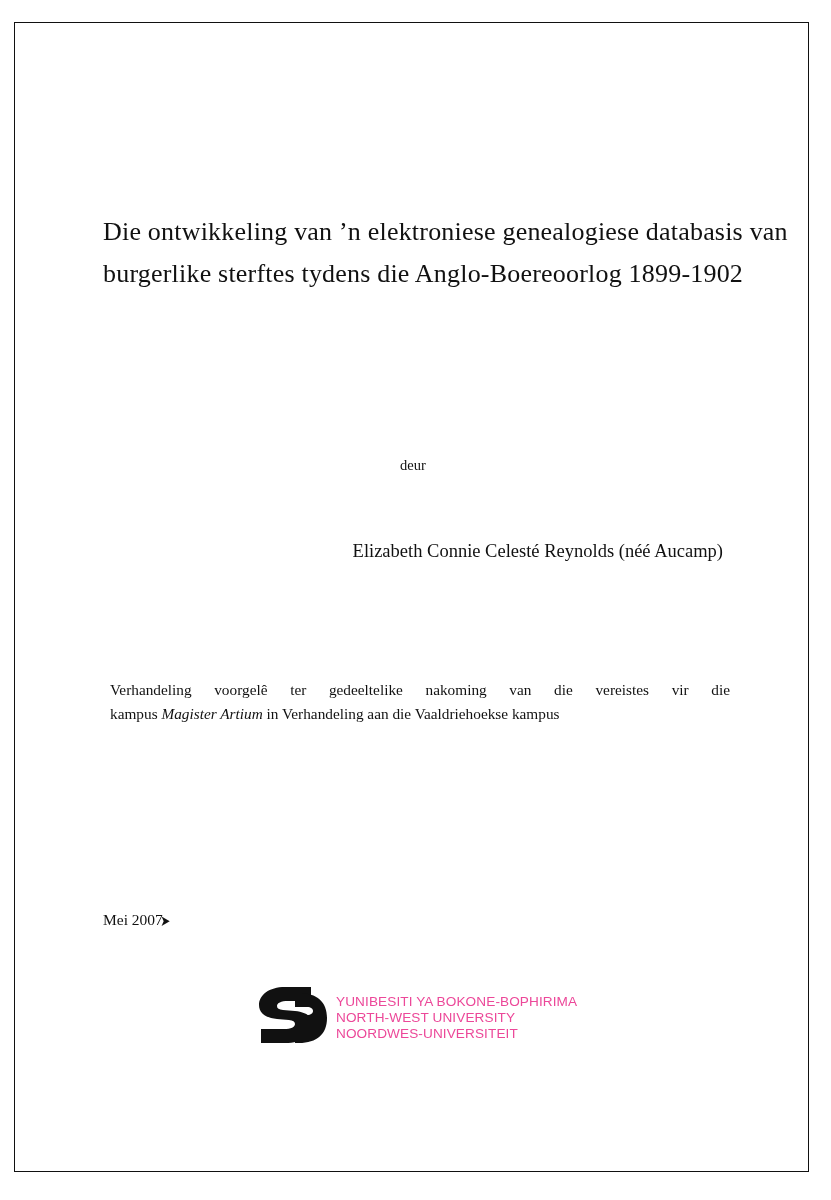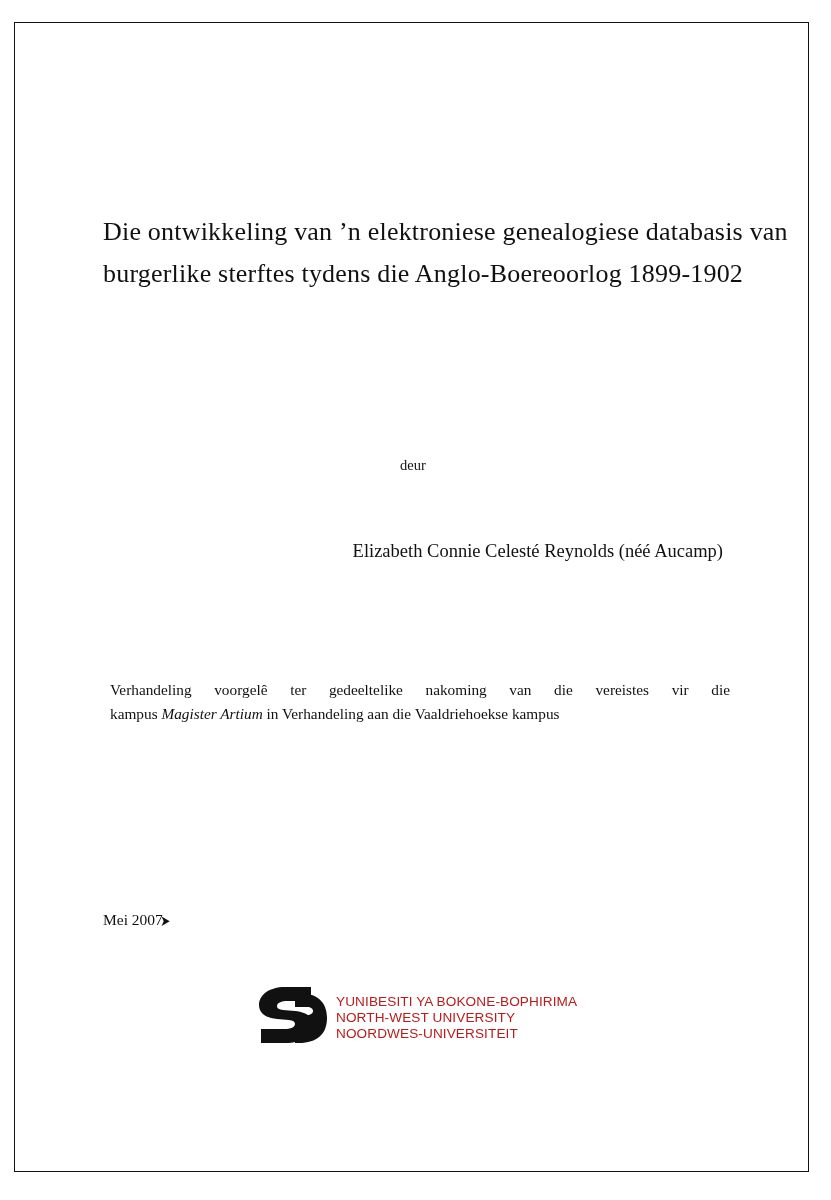--- a/index.html
+++ b/index.html
@@ -118,21 +118,21 @@
     display: flex;
     align-items: center;
     gap: 7px;
   }
   .logo-mark { width: 74px; height: 66px; flex: none; }
   .logo-text {
     font-family: "Liberation Sans", sans-serif;
     font-size: 13.6px;
     line-height: 16.2px;
     letter-spacing: 0.1px;
-    color: #b91c1c;
+    color: #ec4899;
     font-weight: 500;
     white-space: nowrap;
   }
   .logo-text span { display: block; }
 </style>
 </head>
 <body>
 
 <div class="page">
   <div class="inner">

